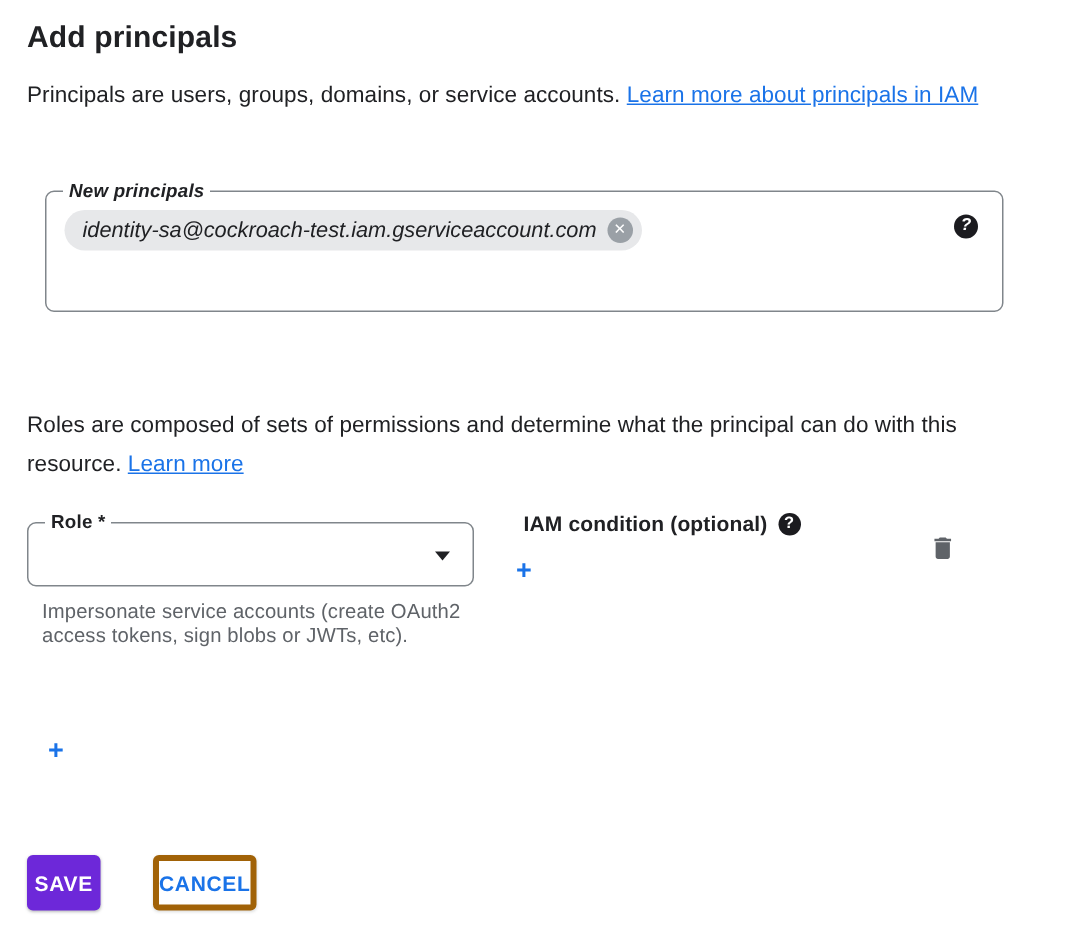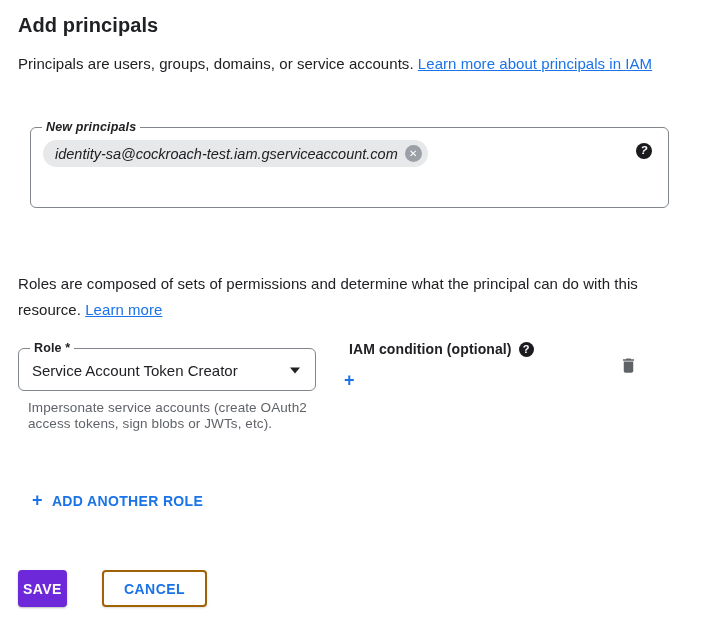--- a/index.html
+++ b/index.html
@@ -85,22 +85,22 @@
     position:absolute; top:570px; height:37px; border-radius:4px;
     font-family:inherit; font-size:14px; font-weight:700; letter-spacing:.45px;
     cursor:pointer; display:inline-flex; align-items:center; justify-content:center;
   }
   #save-btn {
     left:18px; padding:0 5px; background:#6d28d9; color:#ffffff; border:none;
     box-shadow:0 1px 2px rgba(60,64,67,.35);
     text-align:right;
   }
   #cancel-btn {
-    left:102px; padding:0 20px; background:#ffffff; color:#1a73e8;
-    border:2px solid #a16207; box-shadow:0 1px 2px rgba(60,64,67,.18);
+    left:102px; padding:0 0; background:#ffffff; color:#1a73e8;
+    border:4px solid #a16207; box-shadow:0 1px 2px rgba(60,64,67,.18);
   }
 </style>
 </head>
 <body>
 
 <div class="screen">
 
   <div class="h-title" id="title1">Add principals</div>
 
   <p class="desc" id="desc1"><span>Principals are users, groups, domains, or service accounts.</span>
@@ -114,21 +114,20 @@
     </span>
     <span class="help-dot" id="np-help">?</span>
   </div>
 
 
   <p class="desc" id="desc2"><span>Roles are composed of sets of permissions and determine what the principal can do with this resource.</span>
     <a class="link">Learn more</a></p>
 
   <div class="ofield" id="role-field">
     <span class="ofield-label">Role *</span>
-    <span class="role-value">Service Account Token Creator</span>
     <span class="caret"></span>
   </div>
 
   <p class="helper">Impersonate service accounts (create OAuth2 access tokens, sign blobs or JWTs, etc).</p>
 
   <div class="iam-label-row">
     <span>IAM condition (optional)</span>
     <span class="help-dot">?</span>
   </div>
 
@@ -139,19 +138,18 @@
   <button class="trash-btn">
     <span>
       <svg width="19" height="21" viewBox="0 0 24 24">
           <path fill="#5f6368" d="M6 19c0 1.1.9 2 2 2h8c1.1 0 2-.9 2-2V7H6v12zM19 4h-3.5l-1-1h-5l-1 1H5v2h14V4z"></path>
         </svg>
     </span>
   </button>
 
   <button class="text-btn" id="add-role">
     <span class="plus">+</span>
-    <span>ADD ANOTHER ROLE</span>
   </button>
 
   <button class="btn" id="save-btn">SAVE</button>
   <button class="btn" id="cancel-btn">CANCEL</button>
 
 </div>
 
 </body></html>

